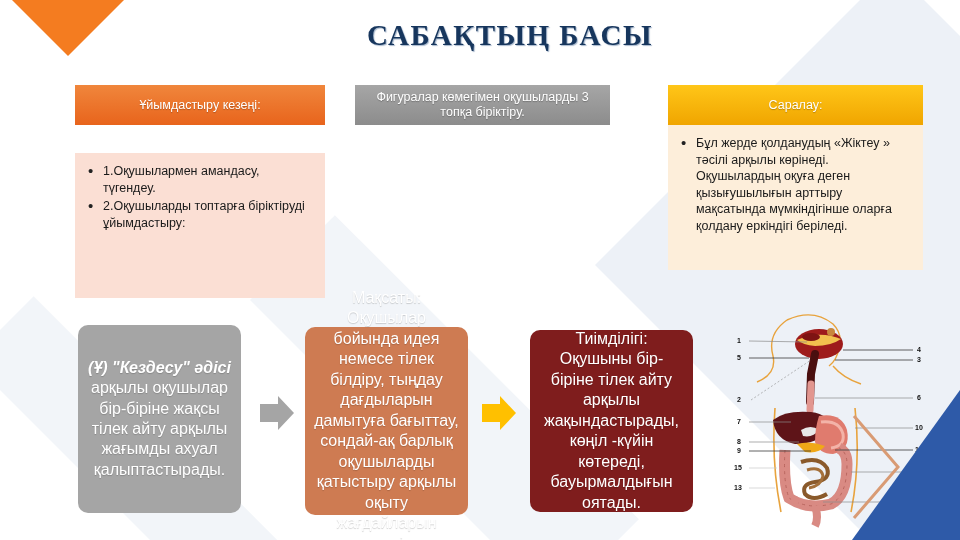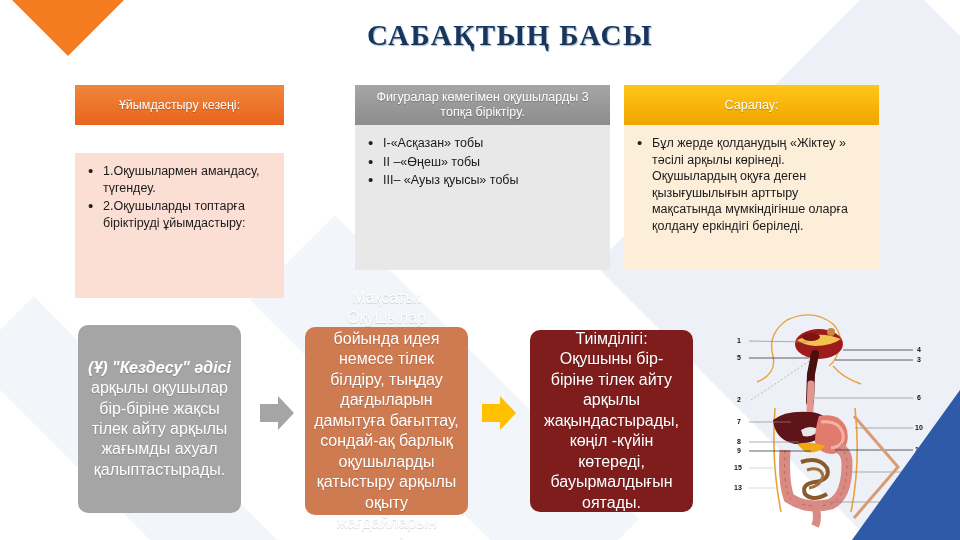--- a/index.html
+++ b/index.html
@@ -35,21 +35,21 @@
   
   .title{
     position:absolute;left:300px;top:19px;width:420px;text-align:center;
     font-family:"Liberation Serif","DejaVu Serif",serif;
     font-weight:bold;font-size:29px;letter-spacing:1.5px;
     color:#17365D;
     text-shadow:1px 1px 1px rgba(150,170,195,.85);
   }
 
   
-  .card{position:absolute;top:85px;width:209px;}
+  .card{position:absolute;top:85px;width:250px;}
   .card .hdr{
     height:40px;display:flex;align-items:center;justify-content:center;
     text-align:center;color:#ffffff;font-size:12.5px;line-height:1.2;
     padding:2px 10px;box-sizing:border-box;
     text-shadow:0 1px 1px rgba(0,0,0,.25);
   }
   .card .body{
     min-height:145px;padding:10px 12px 12px 6px;box-sizing:border-box;
     font-size:12.5px;line-height:1.32;color:#1a1a1a;
   }
@@ -60,21 +60,21 @@
   }
 
   #card1{left:75px;}
   #card1 .hdr{background:linear-gradient(#F0863C,#E8641C);}
   #card1 .body{background:#FBDFD4;margin-top:28px;}
 
   #card2{left:355px;width:255px;}
   #card2 .hdr{background:linear-gradient(#A6A6A6,#8C8C8C);}
   #card2 .body{background:#E8E8E8;}
 
-  #card3{left:624px;width:255px;border-radius:31px;}
+  #card3{left:668px;width:255px;border-radius:31px;}
   #card3 .hdr{background:linear-gradient(#FFC618,#F0A500);}
   #card3 .body{background:#FDEEDA;}
 
   
   .flow{
     position:absolute;width:163px;border-radius:10px;
     display:flex;align-items:center;justify-content:center;
     color:#ffffff;text-align:center;font-size:16px;line-height:1.28;
     padding:10px 9px;box-sizing:border-box;
     text-shadow:0 1px 1px rgba(0,0,0,.18);
@@ -111,27 +111,20 @@
     <div class="body">
       <ul>
         <li>1.Оқушылармен амандасу, түгендеу.</li>
         <li>2.Оқушыларды топтарға біріктіруді ұйымдастыру:</li>
       </ul>
     </div>
   </div>
 
   <div class="card" id="card2">
     <div class="hdr">Фигуралар көмегімен оқушыларды 3 топқа біріктіру.</div>
-    <div class="body">
-      <ul>
-        <li>I-«Асқазан» тобы</li>
-        <li>II –«Өңеш» тобы</li>
-        <li>III– «Ауыз қуысы» тобы</li>
-      </ul>
-    </div>
   </div>
 
   <div class="card" id="card3">
     <div class="hdr">Саралау:</div>
     <div class="body">
       <ul>
         <li>Бұл жерде қолданудың «Жіктеу » тәсілі арқылы көрінеді.  Оқушылардың оқуға деген қызығушылығын арттыру мақсатында мүмкіндігінше оларға қолдану еркіндігі беріледі.</li>
       </ul>
     </div>
   </div>

